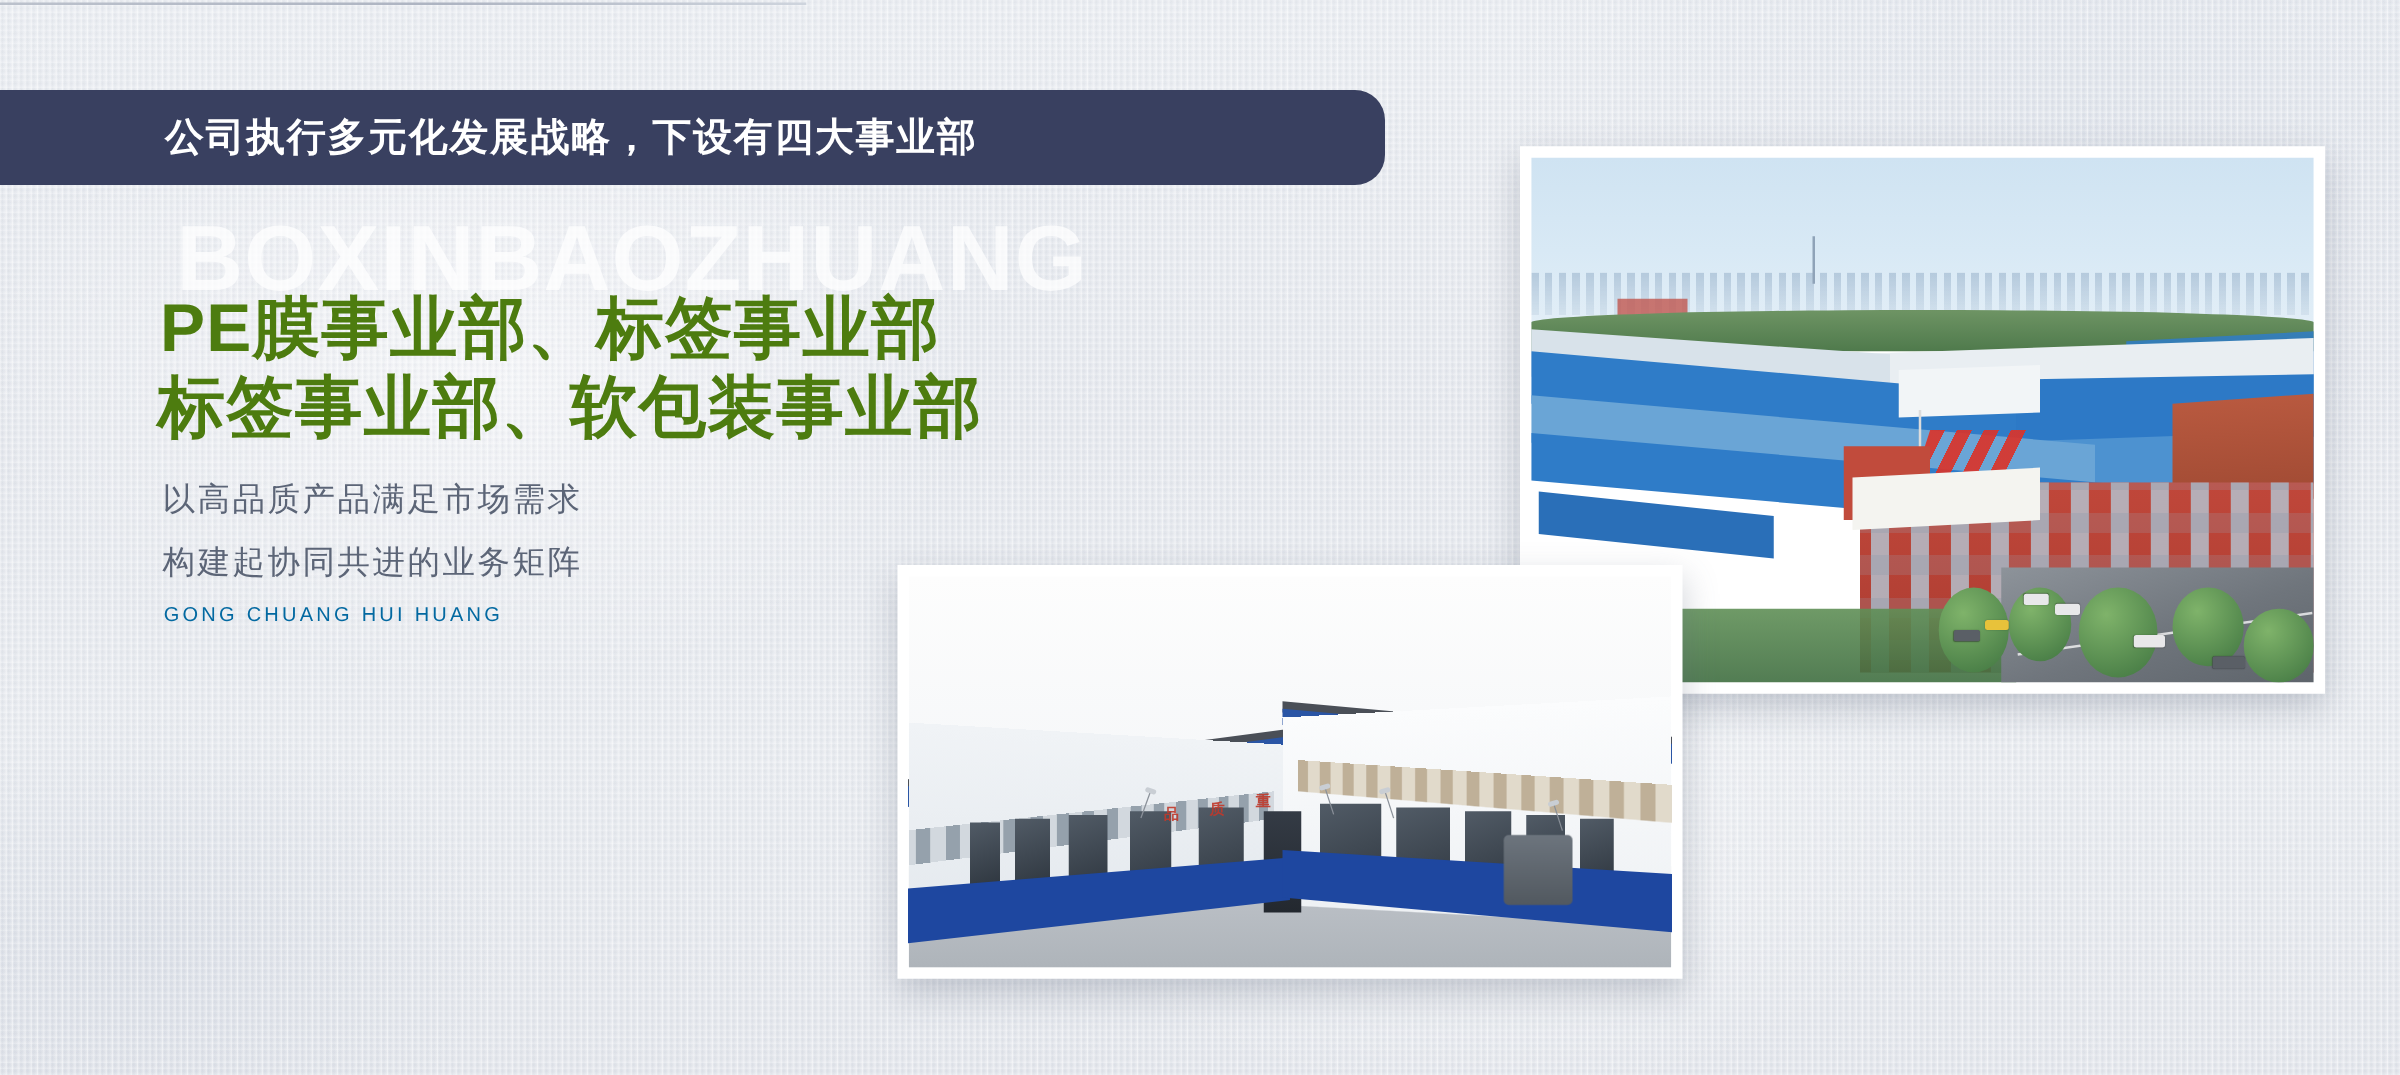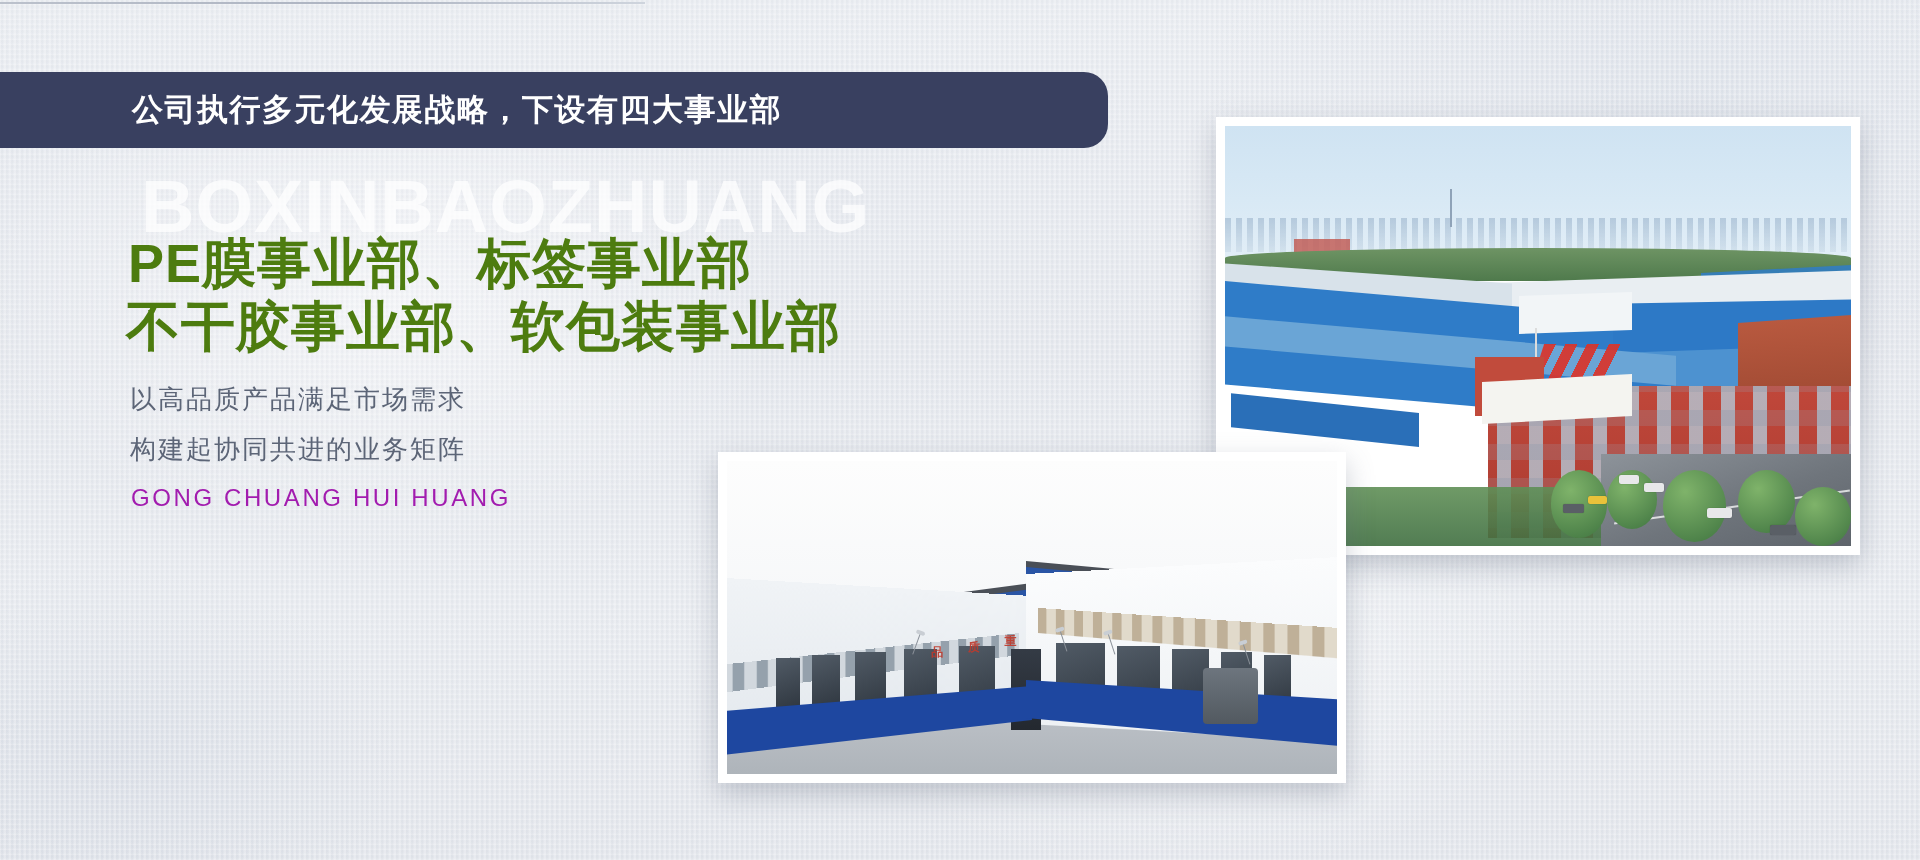--- a/index.html
+++ b/index.html
@@ -87,22 +87,22 @@
     position:absolute;left:130px;
     color:#5c6577;
     font-size:26px;
     letter-spacing:2px;
     white-space:nowrap;
   }
   .subline.s1{top:232px;}
   .subline.s2{top:282px;}
   .pinyin{
     position:absolute;left:131px;top:334px;
-    color:#a21caf;
-    font-size:24px;
+    color:#0369a1;
+    font-size:16px;
     letter-spacing:2.6px;
     white-space:nowrap;
   }
 
   
   .photo{
     position:absolute;
     background:#ffffff;
     box-shadow:0 10px 26px rgba(90,100,120,.30);
     overflow:hidden;
@@ -210,21 +210,21 @@
 <div class="ribbon">
   <div class="ribbon-text">公司执行多元化发展战略，下设有四大事业部</div>
 </div>
 
 <div class="text-block">
 
   <div class="watermark">BOXINBAOZHUANG</div>
 
   <div class="headline l1">PE膜事业部、标签事业部</div>
 
-  <div class="headline l2">不干胶事业部、软包装事业部</div>
+  <div class="headline l2">标签事业部、软包装事业部</div>
 
   <div class="subline s1">以高品质产品满足市场需求</div>
 
   <div class="subline s2">构建起协同共进的业务矩阵</div>
 
   <div class="pinyin">GONG CHUANG HUI HUANG</div>
 </div>
 
 <div class="photo photo-aerial">
   <div class="photo-inner">

